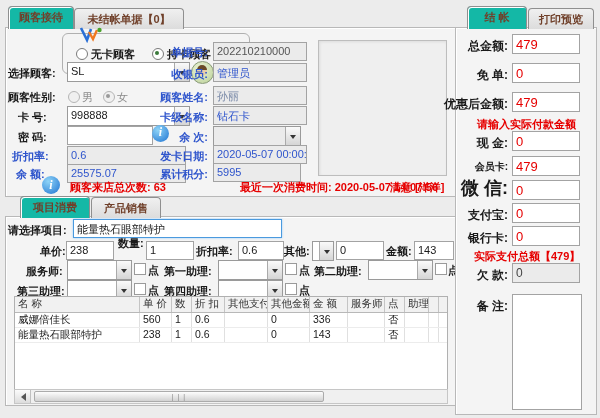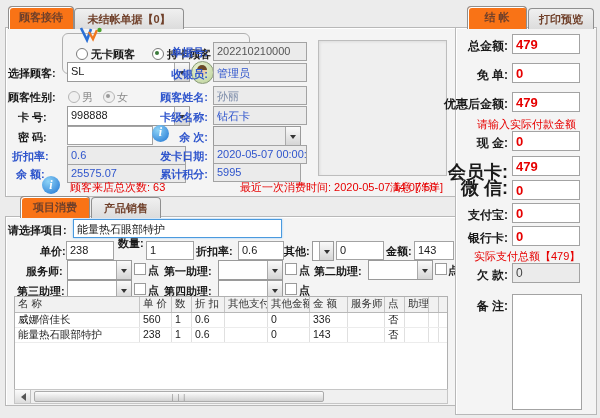--- a/index.html
+++ b/index.html
@@ -2,33 +2,33 @@
 <html><head>
 <meta charset="utf-8">
 <style>
   html,body{margin:0;padding:0}
   #app{position:relative;width:600px;height:418px;background:#ececec;overflow:hidden;
        font-family:"Liberation Sans","DejaVu Sans",sans-serif;font-size:11px;color:#1a1a1a}
   .panel{position:absolute;background:#f4f4f4;border:1px solid #b8b8b8;box-shadow:inset 1px 1px 0 #ffffff}
   .tab{position:absolute;height:20px;line-height:20px;text-align:center;font-weight:bold;color:#70402a;
        border:1px solid #8f8f8f;border-bottom:none;border-radius:4px 4px 0 0;
        background:linear-gradient(#f0f0f0,#dcdcdc);z-index:1;cursor:default}
-  .tab.active{background:#f97316;height:22px;z-index:3;box-shadow:inset 1px 1px 0 #fff}
+  .tab.active{background:#14b8a6;height:22px;z-index:3;box-shadow:inset 1px 1px 0 #fff}
   .lbl{position:absolute;font-weight:bold;white-space:nowrap}
   .lbl.blue{color:#2f55cc}
   .lbl.plain{font-weight:normal;color:#8a8a8a}
   .rt{text-align:right}
   .fld{position:absolute;height:13px;border:1px solid #a3a3a3;background:#fff;padding:2px 3px;
        white-space:nowrap;overflow:hidden}
   .fld.dis{background:#ebebeb}
   .fld.blue{color:#2f55cc}
   .fld.gray{color:#7a8aa8}
   .fld.focus{border:1px solid #4a9ade;box-shadow:0 0 2px #9cf}
-  .red{color:#e60000;font-weight:bold}
-  .rtext{position:absolute;color:#e60000;font-weight:normal;white-space:nowrap}
+  .red{color:#e60000;font-weight:normal}
+  .rtext{position:absolute;color:#e60000;font-weight:bold;white-space:nowrap}
   .combo{position:absolute;height:18px;border:1px solid #9a9a9a;background:#fff;display:flex}
   .combo.dis{background:#ebebeb}
   .combo .val{flex:1;padding:2px 3px;overflow:hidden;white-space:nowrap}
   .combo .btn{width:14px;background:linear-gradient(#fafafa,#d5d5d5);border-left:1px solid #aaa;
        display:flex;align-items:center;justify-content:center}
   .arr{width:0;height:0;border:3px solid transparent;border-top:4px solid #333;margin-top:4px}
   .radio{position:absolute;width:10px;height:10px;border:1px solid #7a7a7a;border-radius:50%;background:#fff}
   .radio.checked::after{content:"";position:absolute;left:2px;top:2px;width:4px;height:4px;border-radius:50%;background:#3a7a3a}
   .radio.dis{border-color:#b5b5b5;background:#f0f0f0}
   .radio.dis.checked::after{background:#9a9a9a}
@@ -271,21 +271,21 @@
   <div class="fld red" style="left:512px;top:34px;width:60px;height:14px;font-size:13px">479</div>
   <span class="lbl rt" style="left:430px;top:67px;width:78px;font-size:12px">免 单:</span>
   <div class="fld red" style="left:512px;top:63px;width:60px;height:14px;font-size:13px">0</div>
   <span class="lbl rt" style="left:430px;top:96px;width:78px;font-size:12px">优惠后金额:</span>
   <div class="fld red" style="left:512px;top:92px;width:60px;height:14px;font-size:13px">479</div>
 
   <span class="rtext" style="left:477px;top:117px">请输入实际付款金额</span>
 
   <span class="lbl rt" style="left:430px;top:135px;width:78px;font-size:12px">现 金:</span>
   <div class="fld red" style="left:512px;top:131px;width:60px;height:14px;font-size:13px">0</div>
-  <span class="lbl rt" style="left:430px;top:160px;width:78px;font-size:18px">会员卡:</span>
+  <span class="lbl rt" style="left:430px;top:160px;width:78px;font-size:10px">会员卡:</span>
   <div class="fld red" style="left:512px;top:156px;width:60px;height:14px;font-size:13px">479</div>
   <span class="lbl rt" style="left:430px;top:176px;width:78px;font-size:18px">微 信:</span>
   <div class="fld red" style="left:512px;top:180px;width:60px;height:14px;font-size:13px">0</div>
   <span class="lbl rt" style="left:430px;top:207px;width:78px;font-size:12px">支付宝:</span>
   <div class="fld red" style="left:512px;top:203px;width:60px;height:14px;font-size:13px">0</div>
   <span class="lbl rt" style="left:430px;top:230px;width:78px;font-size:12px">银行卡:</span>
   <div class="fld red" style="left:512px;top:226px;width:60px;height:14px;font-size:13px">0</div>
 
   <span class="rtext" style="left:474px;top:249px">实际支付总额【479】</span>
 

